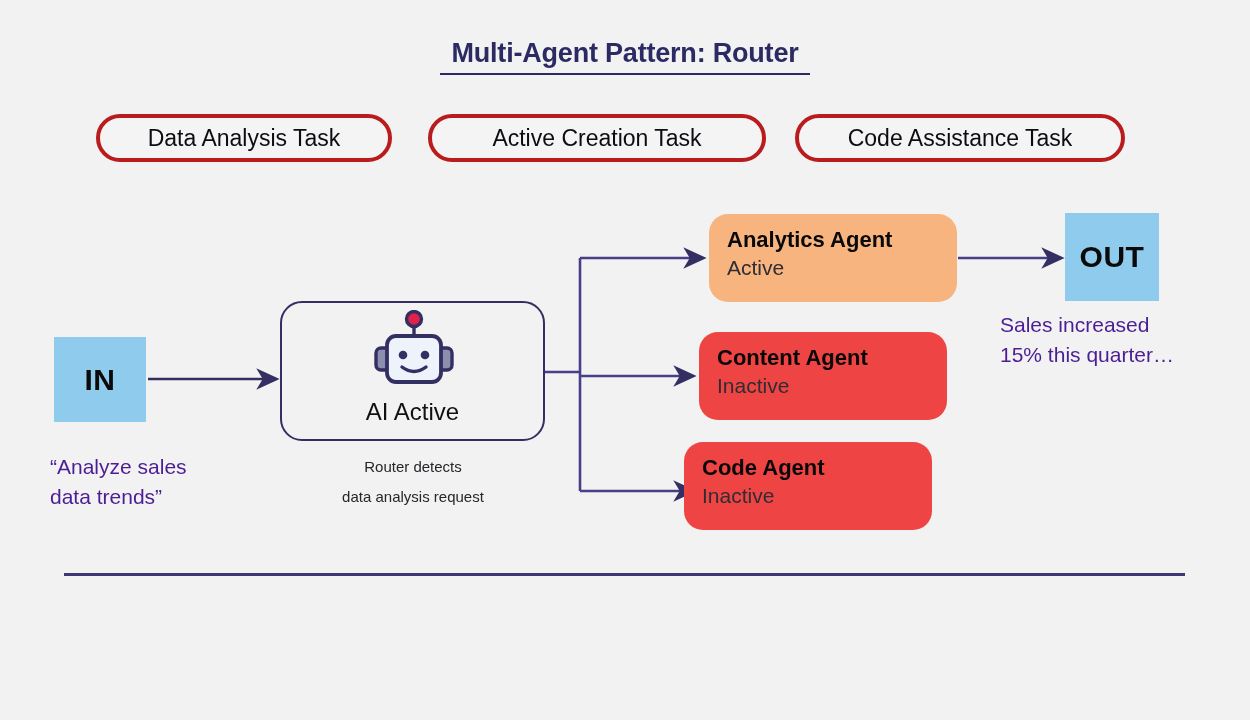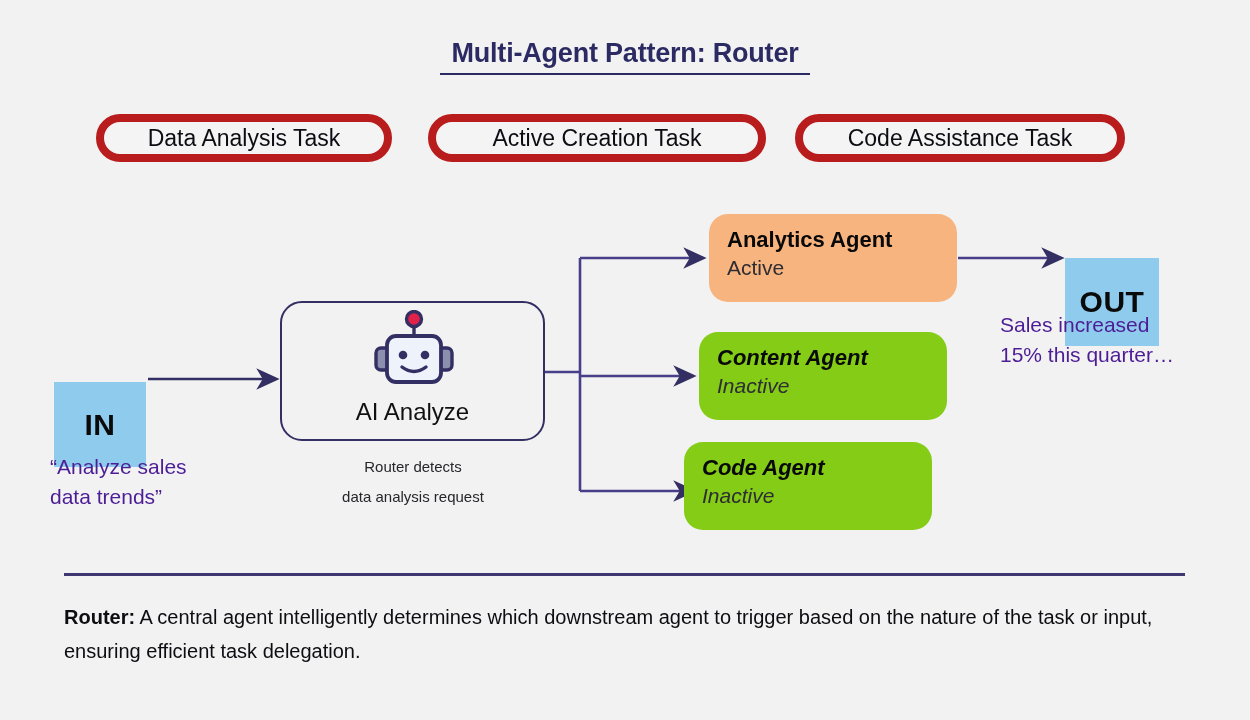--- a/index.html
+++ b/index.html
@@ -38,21 +38,21 @@
     left: 440px;
     top: 73px;
     width: 370px;
     height: 2px;
     background: #2b2a62;
   }
   
   .pill {
     position: absolute;
     height: 48px;
-    border: 8px solid #b91c1c;
+    border: 4px solid #b91c1c;
     border-radius: 26px;
     background: #f4f4f5;
     display: flex;
     align-items: center;
     justify-content: center;
     font-size: 23px;
     color: #0c0c12;
     box-sizing: border-box;
     padding: 0 22px;
   }
@@ -64,21 +64,20 @@
   .io-box {
     position: absolute;
     background: #8fcbec;
     display: flex;
     align-items: center;
     justify-content: center;
     font-size: 30px;
     font-weight: bold;
     color: #0a0a0a;
     letter-spacing: 0.5px;
-    margin-top: 45px;
   }
   #in-box  { left: 54px;   top: 337px; width: 92px;  height: 85px; }
   #out-box { left: 1065px; top: 213px; width: 94px;  height: 88px; }
 
   .io-caption {
     position: absolute;
     font-size: 21px;
     line-height: 30px;
     color: #4c1d95;
   }
@@ -127,21 +126,21 @@
   
   .agent-card {
     position: absolute;
     width: 248px;
     height: 88px;
     border-radius: 19px;
     box-sizing: border-box;
     padding: 12px 0 0 18px;
   }
   .agent-card.active   { background: #f7b47f; }
-  .agent-card.inactive { background: #84cc16; font-style: italic; }
+  .agent-card.inactive { background: #ef4444; }
   .agent-title {
     font-size: 22px;
     font-weight: bold;
     color: #090909;
     line-height: 28px;
   }
   .agent-status {
     font-size: 21px;
     color: #2d2d33;
     line-height: 28px;
@@ -231,21 +230,21 @@
       <line x1="42" y1="12" x2="42" y2="26" stroke="#332f63" stroke-width="3.4"></line>
       <circle cx="42" cy="9" r="7.5" fill="#e0214a" stroke="#332f63" stroke-width="3.4"></circle>
       <rect x="4" y="38" width="15" height="22" rx="5" fill="#8d8fae" stroke="#332f63" stroke-width="3.4"></rect>
       <rect x="65" y="38" width="15" height="22" rx="5" fill="#8d8fae" stroke="#332f63" stroke-width="3.4"></rect>
       <rect x="15" y="26" width="54" height="46" rx="9" fill="#eef3fb" stroke="#332f63" stroke-width="3.8"></rect>
       <circle cx="31" cy="45" r="4.3" fill="#332f63"></circle>
       <circle cx="53" cy="45" r="4.3" fill="#332f63"></circle>
       <path d="M30,57 Q42,66 54,57" stroke="#332f63" stroke-width="3.4" fill="none" stroke-linecap="round"></path>
     </svg>
   </div>
-  <div id="router-label">AI Analyze</div>
+  <div id="router-label">AI Active</div>
   <div id="router-caption" style="white-space: pre-line;">Router detects
 data analysis request</div>
 
   <div class="agent-card active" id="agent-0">
     <div class="agent-title">Analytics Agent</div>
     <div class="agent-status">Active</div>
   </div>
   <div class="agent-card inactive" id="agent-1">
     <div class="agent-title">Content Agent</div>
     <div class="agent-status">Inactive</div>
@@ -255,17 +254,14 @@
     <div class="agent-status">Inactive</div>
   </div>
 
   <div class="io-box" id="out-box">
     <span>OUT</span>
   </div>
   <div class="io-caption" id="out-caption" style="white-space: pre-line;">Sales increased
 15% this quarter…</div>
 
   <div id="footer-rule"></div>
-  <div id="footer-text">
-    <b>Router:</b><span> A central agent intelligently determines which downstream agent to trigger based on the nature of the task or input, ensuring efficient task delegation.</span>
-  </div>
 
 </div>
 
 </body></html>

